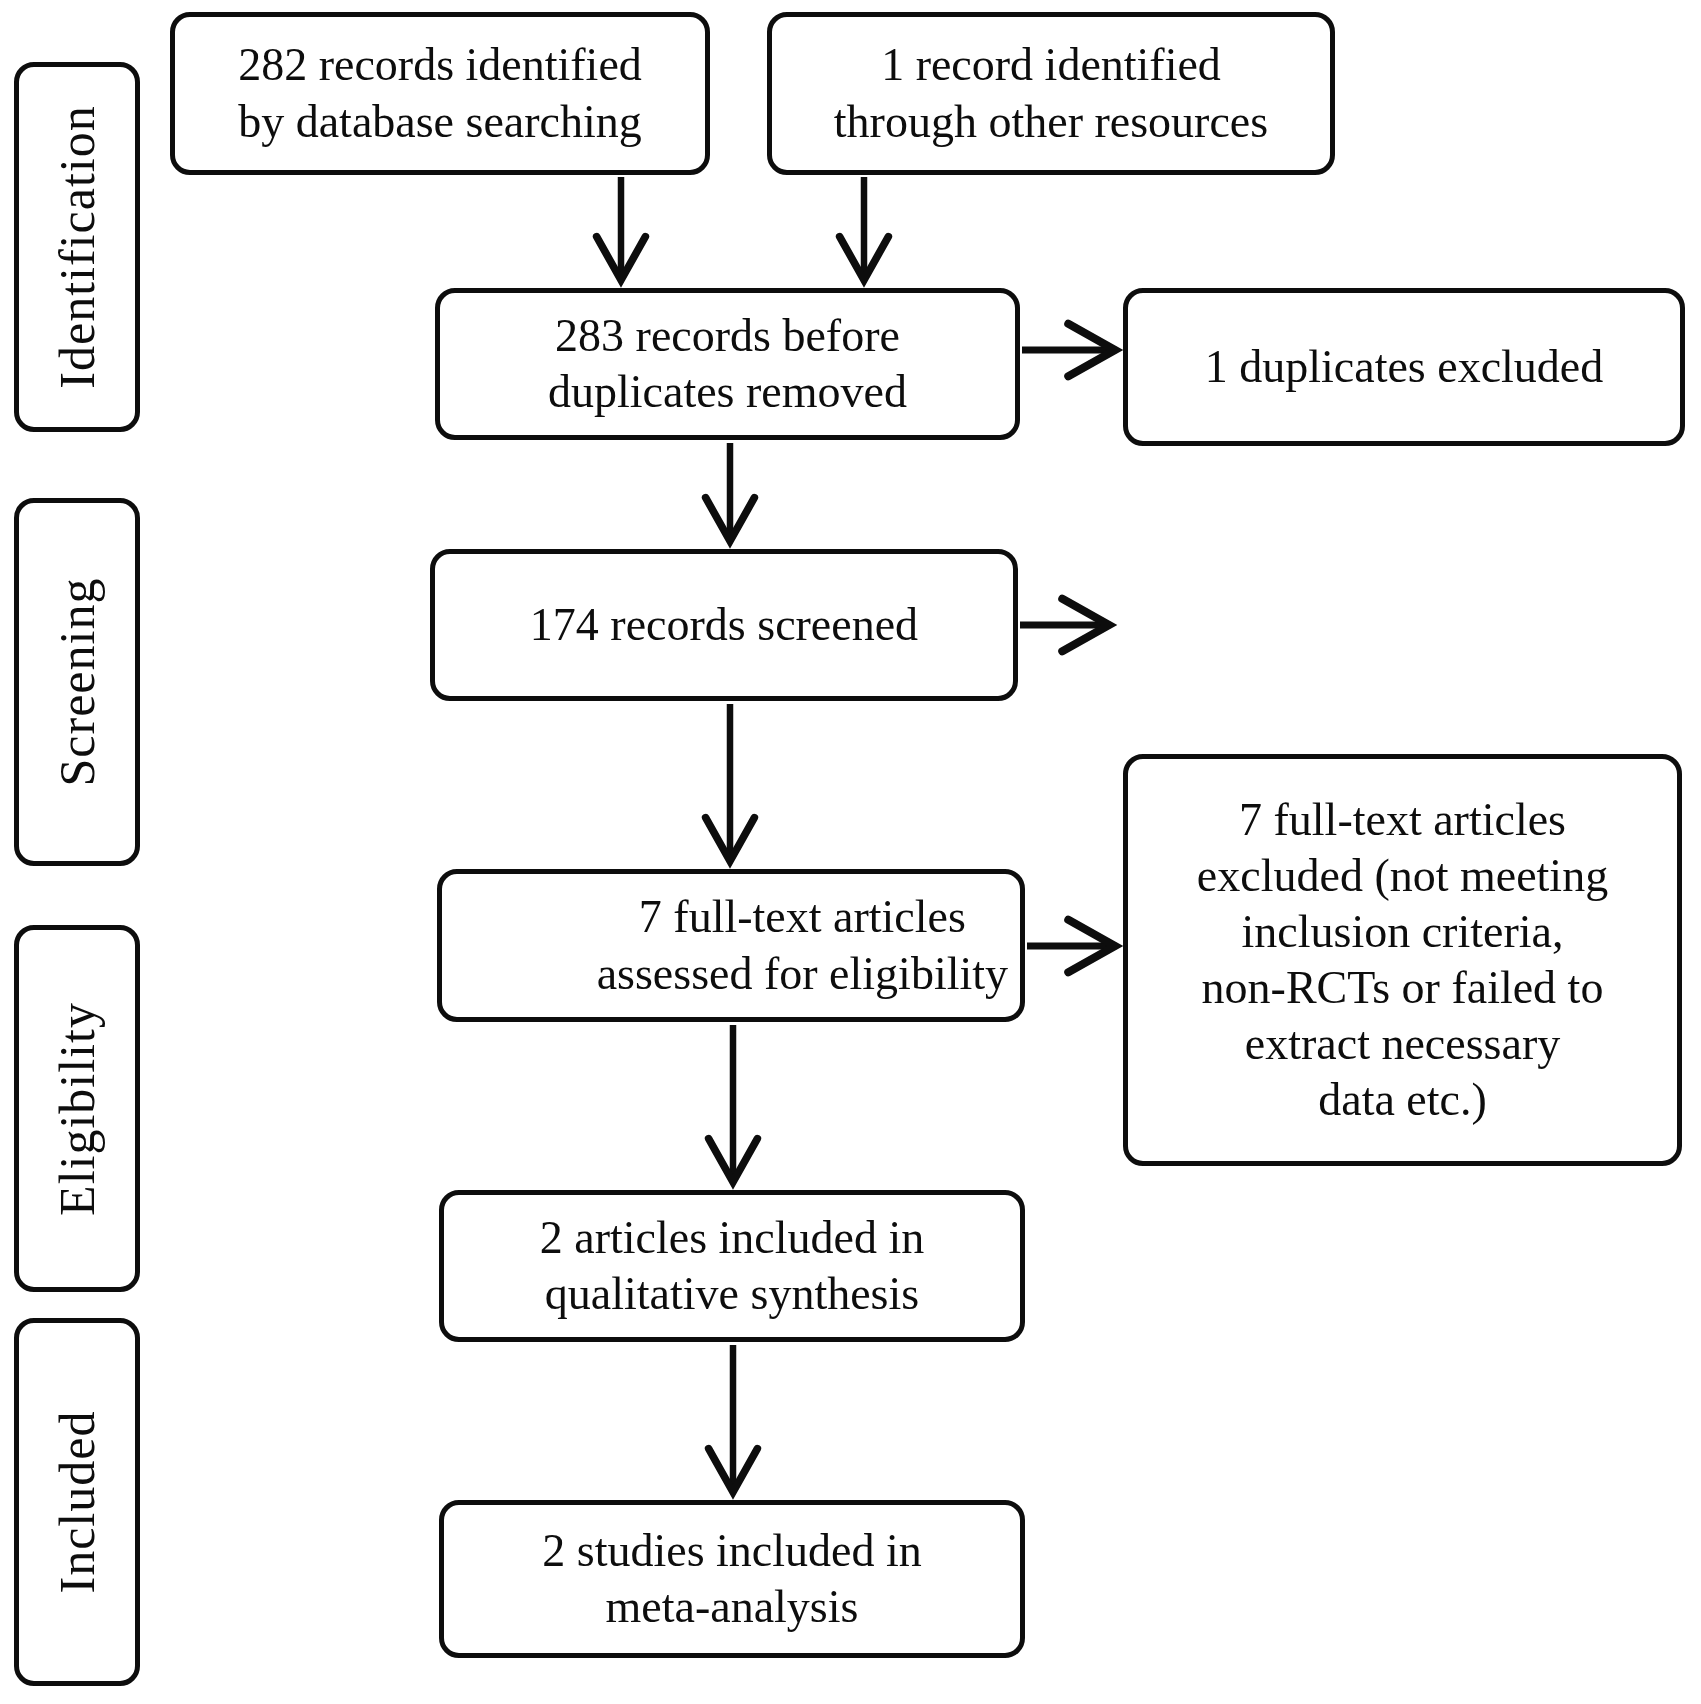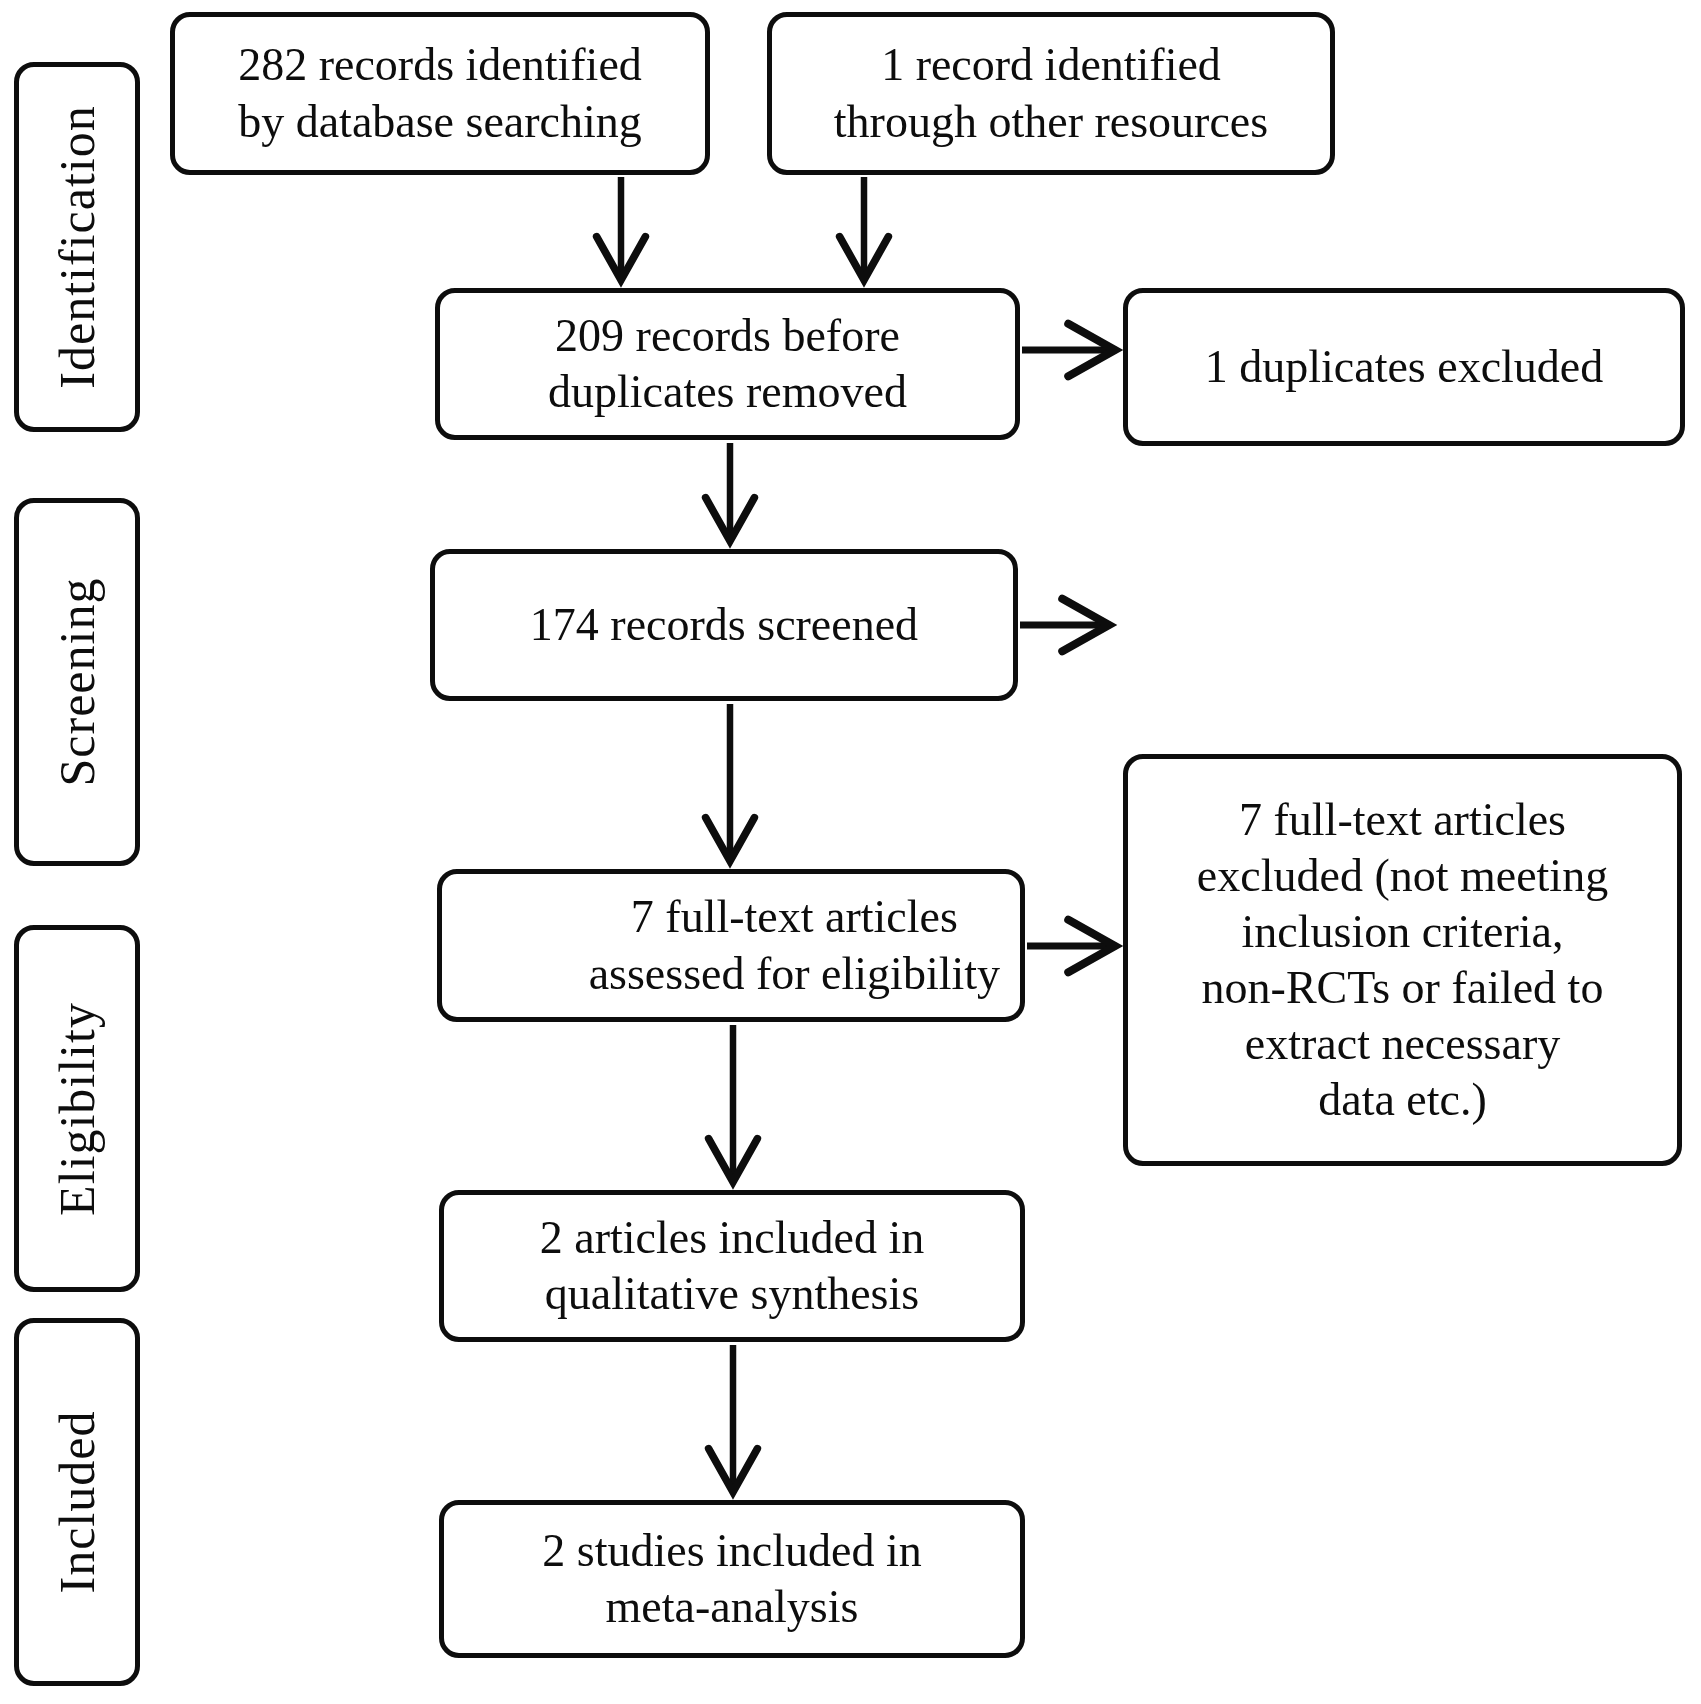--- a/index.html
+++ b/index.html
@@ -16,21 +16,21 @@
     position:absolute;
     box-sizing:border-box;
     border:5px solid #0d0d0d;
     border-radius:20px;
     background:#ffffff;
     display:flex;
     align-items:center;
     justify-content:center;
     text-align:center;
   }
-  .node { font-size:46px; line-height:1.22; padding:4px 20px; }
+  .node { font-size:46px; line-height:1.22; padding:4px 12px; }
   .node .txt { white-space:pre-line; }
   .stage .vtext {
     transform:rotate(-90deg);
     white-space:nowrap;
     font-size:50px;
     letter-spacing:1px;
   }
   
   #stage-identification { left:14px;  top:62px;   width:126px; height:370px; }
   #stage-screening      { left:14px;  top:498px;  width:126px; height:368px; }
@@ -85,21 +85,21 @@
 
   <div class="node" id="node-records-identified">
     <span class="txt">282 records identified
 by database searching</span>
   </div>
   <div class="node" id="node-record-other">
     <span class="txt">1 record identified
 through other resources</span>
   </div>
   <div class="node" id="node-before-duplicates">
-    <span class="txt">209 records before
+    <span class="txt">283 records before
 duplicates removed</span>
   </div>
   <div class="node" id="node-duplicates-excluded">
     <span class="txt">1 duplicates excluded</span>
   </div>
   <div class="node" id="node-records-screened">
     <span class="txt">174 records screened</span>
   </div>
   <div class="node" id="node-fulltext-assessed">
     <span class="txt">7 full-text articles

